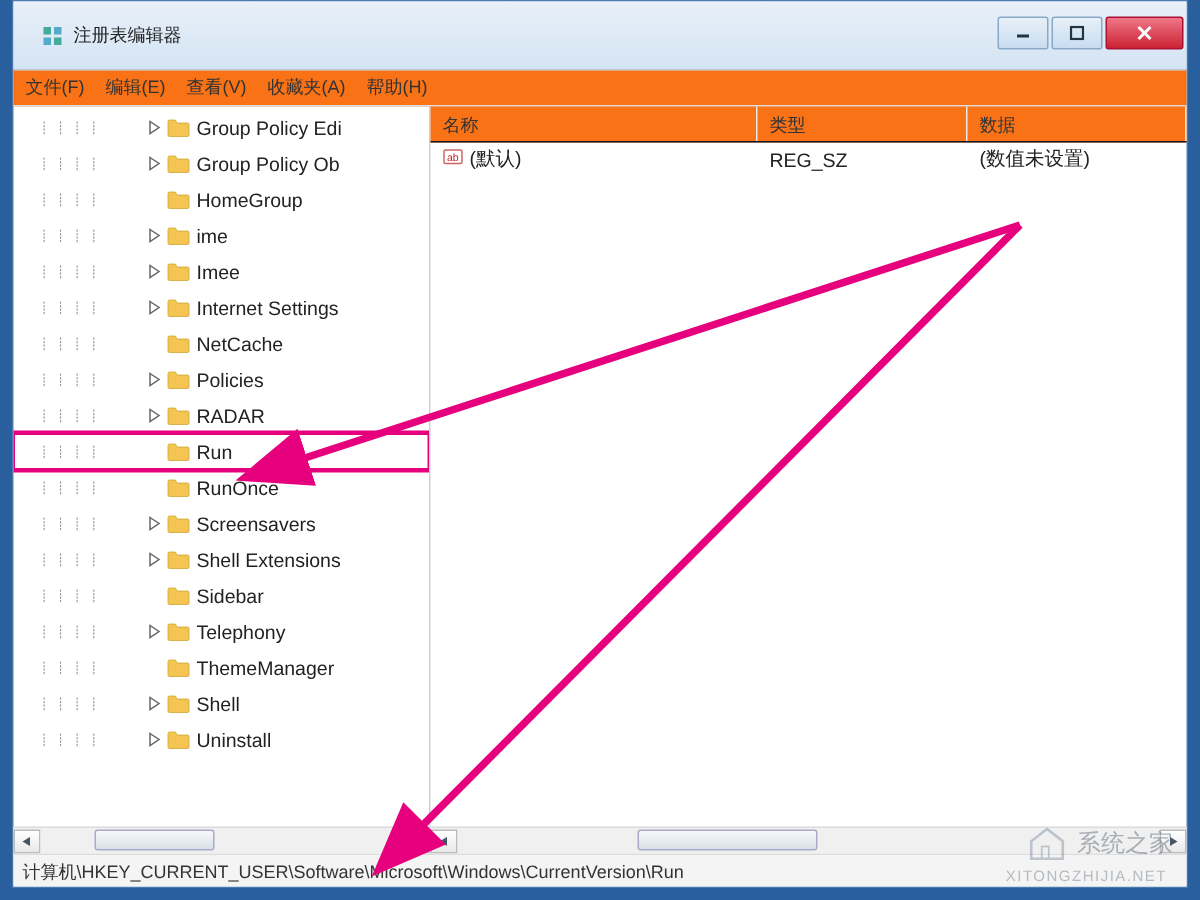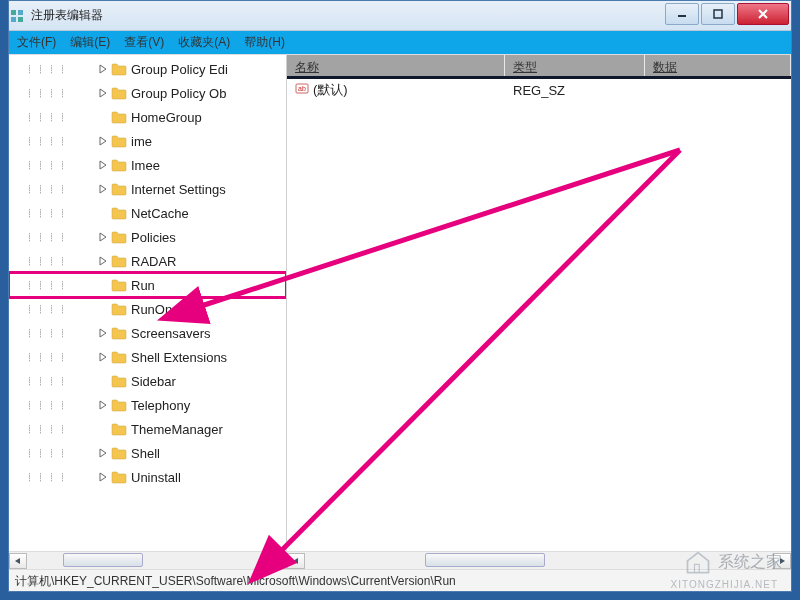--- a/index.html
+++ b/index.html
@@ -1,36 +1,36 @@
 <!DOCTYPE html>
 <html><head>
 <meta charset="utf-8">
 <style>
 * { margin: 0; padding: 0; box-sizing: border-box; font-family: "Microsoft YaHei", "Segoe UI", Tahoma, sans-serif; }
 body { background: #2a5f9e; width: 800px; height: 600px; overflow: hidden; position: relative; }
 .window { position: absolute; left: 8px; top: 0; right: 8px; bottom: 8px; background: #fff; border: 1px solid #4a7ab0; display: flex; flex-direction: column; }
-.titlebar { height: 30px; background: linear-gradient(#e8f0f8, #d4e4f4); display: flex; align-items: center; padding-left: 0; border-bottom: 1px solid #b8c8d8; }
+.titlebar { height: 46px; background: linear-gradient(#e8f0f8, #d4e4f4); display: flex; align-items: center; padding-left: 18px; border-bottom: 1px solid #b8c8d8; }
 .titlebar .icon { width: 16px; height: 16px; margin-right: 6px; }
 .titlebar .title { font-size: 12px; color: #222; flex: 1; }
 .controls { display: flex; height: 22px; margin-top: -4px; margin-right: 2px; }
 .ctl { width: 34px; height: 22px; display: flex; align-items: center; justify-content: center; margin-left: 2px; }
 .ctl.min, .ctl.max { background: linear-gradient(#e8f0f8,#c8dcf0); border:1px solid #8aa8c8; border-radius:2px; }
 .ctl.close { background: linear-gradient(#e78,#c23); border:1px solid #a13; border-radius:2px; width: 52px; }
-.menubar { height: 24px; background: #0ea5e9; display: flex; align-items: center; padding-left: 8px; border-bottom: 1px solid #ddd; font-size: 12px; color: #333; }
+.menubar { height: 24px; background: #f97316; display: flex; align-items: center; padding-left: 8px; border-bottom: 1px solid #ddd; font-size: 12px; color: #333; }
 .menubar span { margin-right: 14px; cursor: default; }
 .content { flex:1; display:flex; min-height:0; }
 .treewrap { width: 278px; border-right: 1px solid #d0d0d0; display:flex; flex-direction:column; }
 .tree { flex:1; overflow:hidden; padding-top: 2px; }
 .node { display:flex; align-items:center; height: 24px; font-size: 13px; color:#222; white-space:nowrap; }
 .dots { color:#888; letter-spacing:2px; font-size:8px; margin-right:2px; }
 .exp { width:12px; height:12px; margin-right:2px; display:flex; align-items:center; justify-content:center; }
 .folder { width:16px; height:14px; margin-right:4px; }
 .node.highlight { outline: 3px solid #e6007e; outline-offset: -1px; padding: 2px 4px; }
 .listwrap { flex:1; display:flex; flex-direction:column; }
-.listhead { height: 24px; display:flex; background:#a3a3a3; border-bottom:3px solid #0f172a; font-size:12px; color:#333;text-decoration:underline; }
+.listhead { height: 24px; display:flex; background:#f97316; border-bottom:1px solid #0f172a; font-size:12px; color:#333; }
 .listhead div { padding:4px 8px; border-right:1px solid #e8e8e8; }
 .listbody { flex:1; overflow:hidden; }
 .row { display:flex; font-size:13px; color:#222; height:22px; align-items:center; }
 .row .cell { padding:0 8px; }
 .valicon { width:14px; height:14px; margin-right:4px; }
 .scrollbar-h { height:18px; background:#f0f0f0; border-top:1px solid #ddd; display:flex; align-items:center; }
 .sb-btn { width:18px; height:16px; background:linear-gradient(#fff,#e8e8e8); border:1px solid #bbb; display:flex; align-items:center; justify-content:center; }
 .sb-track { flex:1; height:16px; background:#f0f0f0; position:relative; }
 .sb-thumb { position:absolute; height:14px; top:0; background:linear-gradient(#f8f8f8,#d8e0e8); border:1px solid #aac; border-radius:2px; }
 .statusbar { height:22px; background:#f4f4f4; border-top:1px solid #ddd; font-size:12px; color:#333; padding:3px 6px; white-space:nowrap; overflow:hidden; }
@@ -303,20 +303,21 @@
       <div class="listbody" id="listbody">
           <div class="row">
             <div class="cell" style="width:218px;display:flex;align-items:flex-start">
               <svg class="valicon" viewBox="0 0 14 14">
                 <rect x="1" y="3" width="12" height="9" rx="1" fill="#fff" stroke="#c66"></rect>
                 <text x="3" y="10" font-size="7" fill="#c22">ab</text>
               </svg>
               <span>(默认)</span>
             </div>
             <div class="cell" style="width:140px">REG_SZ</div>
+            <div class="cell" style="flex:1">(数值未设置)</div>
           </div>
         </div>
       <div class="scrollbar-h">
         <div class="sb-btn">
             <svg width="8" height="8">
               <polygon points="6,1 6,7 1,4" fill="#456"></polygon>
             </svg>
           </div>
         <div class="sb-track">
             <div class="sb-thumb" style="left:120px;width:120px"></div>

